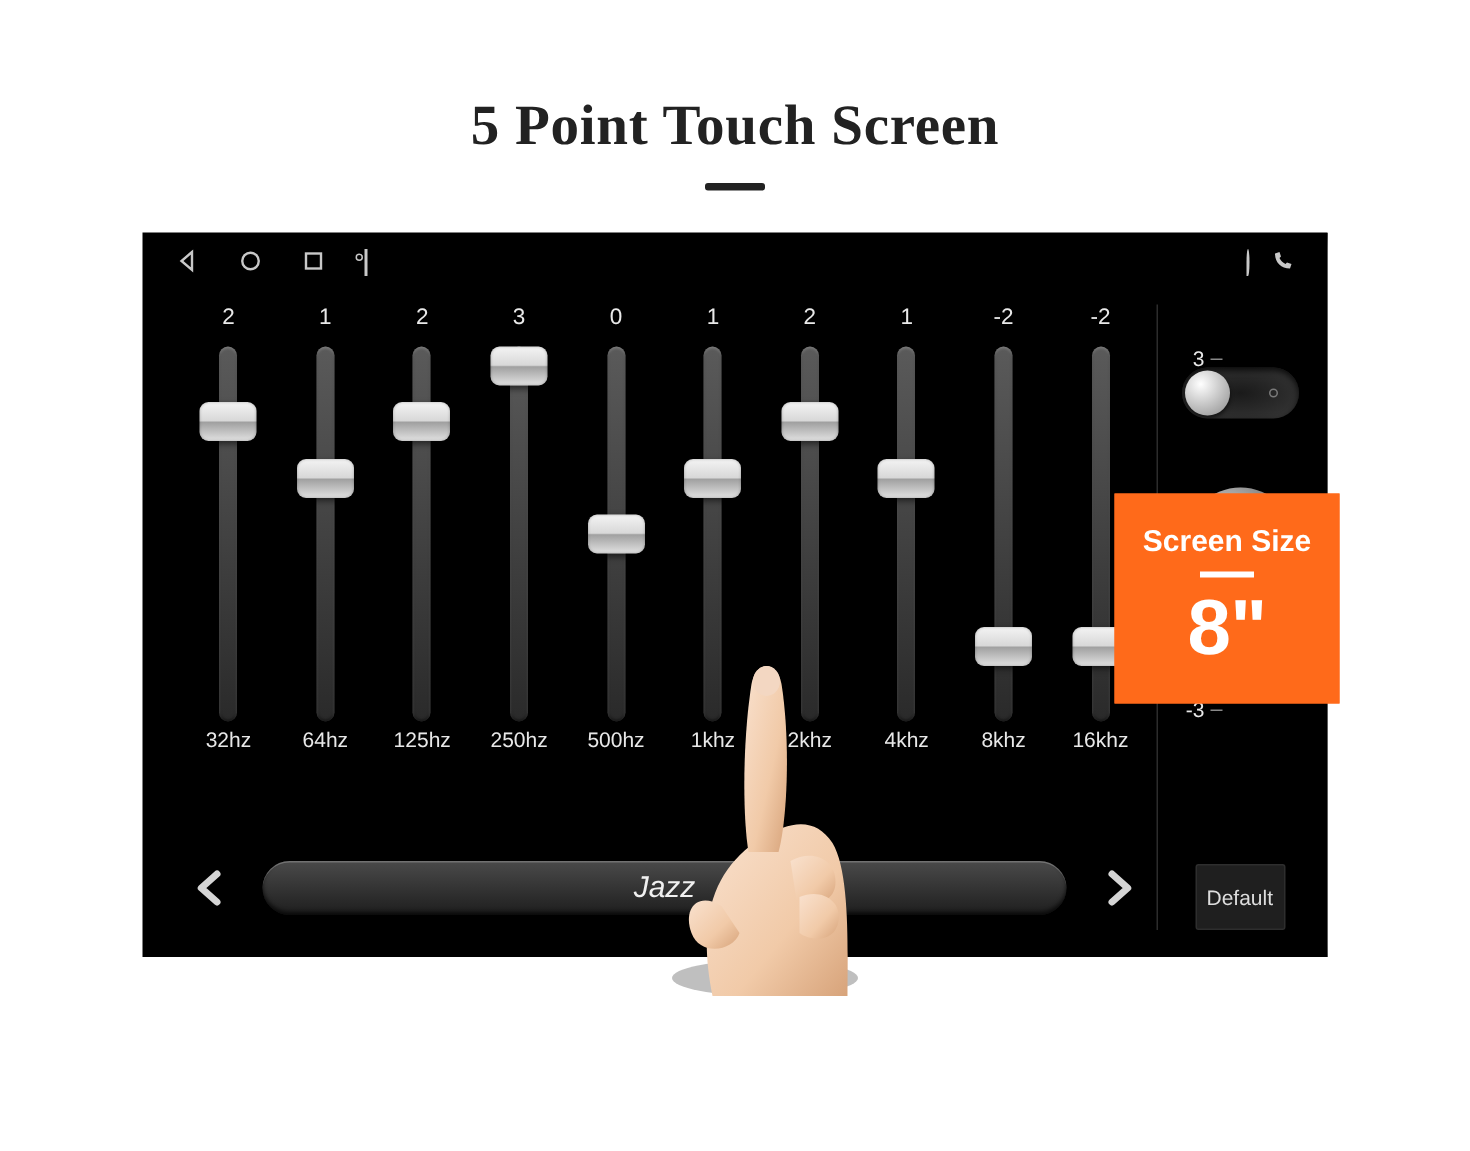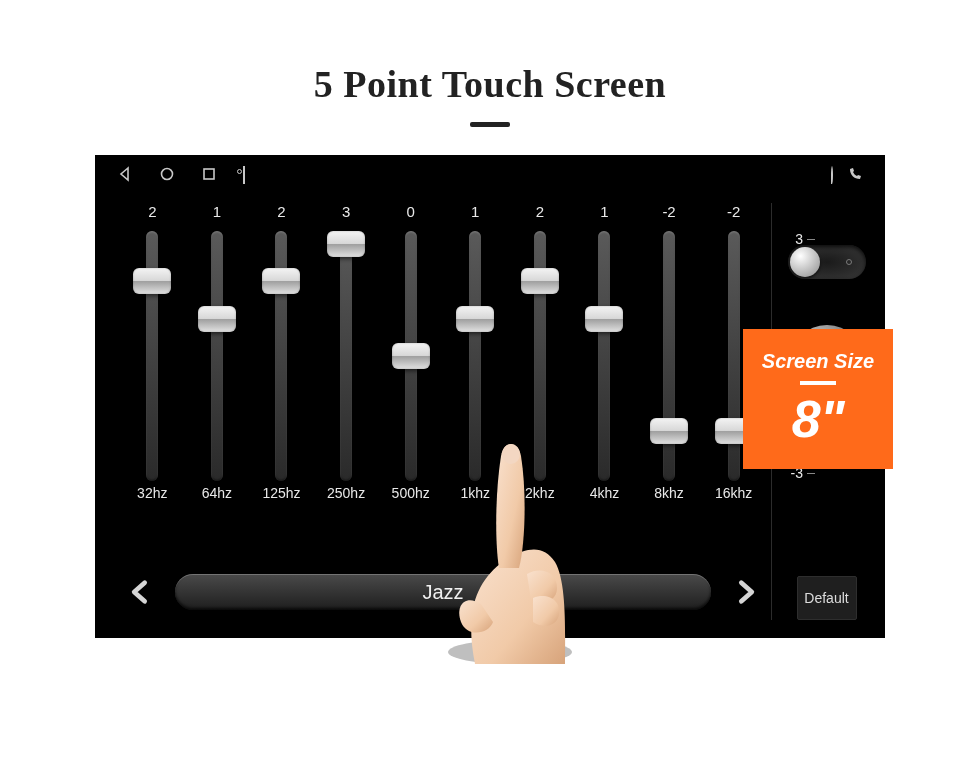--- a/index.html
+++ b/index.html
@@ -122,20 +122,21 @@
 
   
   .preset-row {
     position: absolute;
     left: 28px;
     bottom: 28px;
     width: 640px;
     display: flex;
     align-items: center;
     gap: 18px;
+    font-style: italic;
   }
   .chevron {
     width: 34px; height: 34px;
     color: #d5d5d5;
     display:flex;align-items:center;justify-content:center;
     cursor:pointer;
   }
   .chevron svg { width: 28px; height: 28px; stroke: #d5d5d5; stroke-width: 4; fill: none; stroke-linecap: round; stroke-linejoin: round; }
   .preset-pill {
     flex: 1;
@@ -211,21 +212,20 @@
     border: 3px solid #ff6a1a;
     background: #ff6a1a;
     color: #fff;
     text-align: center;
     display: flex;
     flex-direction: column;
     align-items: center;
     justify-content: center;
     font-weight: 600;
     font-family: -apple-system, Arial, sans-serif;
-    font-style: italic;
   }
   .overlay .t { font-size: 20px; }
   .overlay .sep { width: 36px; height: 4px; background:#fff; margin: 8px 0 4px; }
   .overlay .sz { font-size: 52px; font-weight: 700; letter-spacing: -0.5px; }
 
   
   .finger {
     position: absolute;
     left: 320px;
     bottom: -26px;

